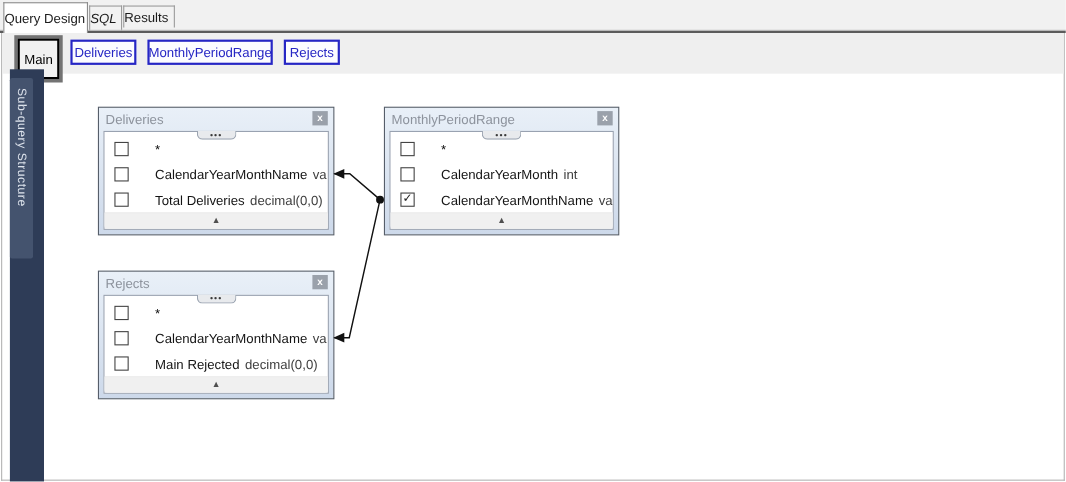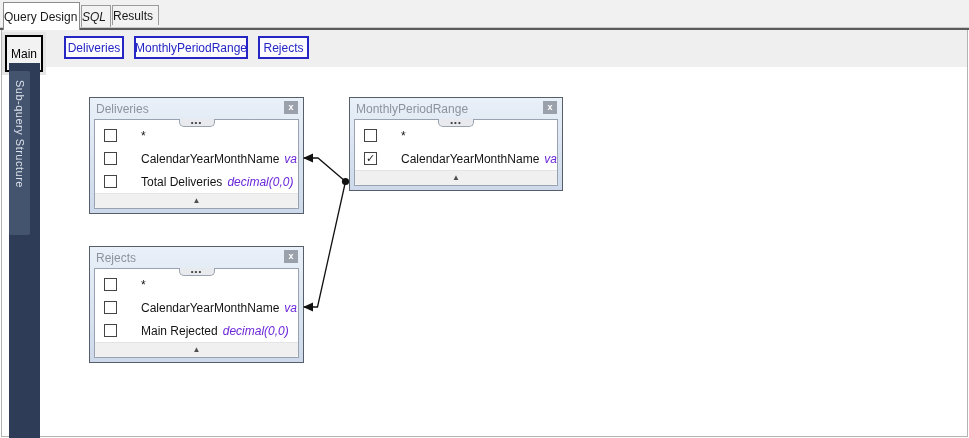--- a/index.html
+++ b/index.html
@@ -14,22 +14,22 @@
   .tab-underline-lt { position:absolute; left:0; top:27px; width:969px; height:1px; background:#c9c9c9; z-index:1; }
   .tab-underline    { position:absolute; left:0; top:28px; width:969px; height:2px; background:#5b5b5b; z-index:1; }
   .tab { position:absolute; display:flex; align-items:center; justify-content:flex-start;
          background:#f2f2f2; border:1px solid #9b9b9b; border-bottom:none; cursor:default; }
   .tab.active { background:#fff; border-color:#8b8b8b; z-index:3; }
   
   .page-border { position:absolute; left:1px; top:30px; width:967px; height:407px;
                  border-left:1px solid #b3b3b3; border-right:1px solid #b3b3b3; border-bottom:1px solid #b3b3b3; }
   .toolbar-band { position:absolute; left:2px; top:30px; width:965px; height:37px; background:#efefef; }
   
-  .btn-main-outer { position:absolute; left:2px; top:32px; width:44px; height:43px;
-                    background:#e5e5e5; padding:3px; }
+  .btn-main-outer { position:absolute; left:13px; top:32px; width:44px; height:43px;
+                    background:#737373; padding:3px; }
   .btn-main-inner { width:100%; height:100%; border:2px solid #000; background:#f2f2f2;
                     display:flex; align-items:center; justify-content:center; color:#000; }
   .btn-blue { position:absolute; top:36px; height:23px; border:2px solid #2626c4; background:#fcfcff;
               color:#2626c4; display:flex; align-items:center; justify-content:center; }
   
   .sidebar { position:absolute; left:9px; top:63px; width:31px; height:375px; background:#2e3c57; }
   .sidebar-tab { position:absolute; left:0; top:8px; width:21px; height:164px; background:#44536e;
                  border-radius:2px; display:flex; justify-content:center; }
   .sidebar-tab span { writing-mode:vertical-rl; font-size:11px; color:#dde3ec;
                       letter-spacing:0.5px; padding-top:9px; white-space:nowrap; }
@@ -46,21 +46,21 @@
                 border:1px solid #9aa3b0; border-top:none; border-radius:0 0 5px 5px;
                 display:flex; align-items:center; justify-content:center; cursor:pointer; }
   .twin-notch span { font-size:8px; line-height:5px; color:#3a3a3a; letter-spacing:1px; }
   .twin-rows { padding-top:4px; }
   .trow { height:23px; display:flex; align-items:center; padding-left:9px;
           white-space:nowrap; overflow:hidden; }
   .cb { width:13px; height:13px; border:1px solid #444; background:#fff; flex:0 0 13px;
         display:flex; align-items:center; justify-content:center; cursor:pointer; }
   .cb .check { font-size:11px; line-height:11px; color:#222; }
   .fname { margin-left:24px; color:#141414; }
-  .ftype { margin-left:5px; color:#6d28d9;font-style:italic; }
+  .ftype { margin-left:5px; color:#404040; }
   .twin-footer { height:15px; background:#f0f0f0; border-top:1px solid #e4e4e4;
                  display:flex; align-items:center; justify-content:center;
                  border-radius:0 0 3px 3px; cursor:pointer; }
   .twin-footer span { font-size:8px; color:#4f4f4f; line-height:8px; }
   
   .joins-svg { position:absolute; left:0; top:0; pointer-events:none; z-index:4; }
 </style>
 </head>
 <body>
 
@@ -142,20 +142,25 @@
         </div>
         <div class="twin-wrap">
           <div class="twin-notch">
             <span>•••</span>
           </div>
           <div class="twin-rows">
             <div class="trow">
               <div class="cb"></div>
               <span class="fname">*</span>
               <span class="ftype"></span>
+            </div>
+            <div class="trow">
+              <div class="cb"></div>
+              <span class="fname">CalendarYearMonth</span>
+              <span class="ftype">int</span>
             </div>
             <div class="trow">
               <div class="cb">
                 <span class="check">✓</span>
               </div>
               <span class="fname">CalendarYearMonthName</span>
               <span class="ftype">va</span>
             </div>
           </div>
           <div class="twin-footer">

